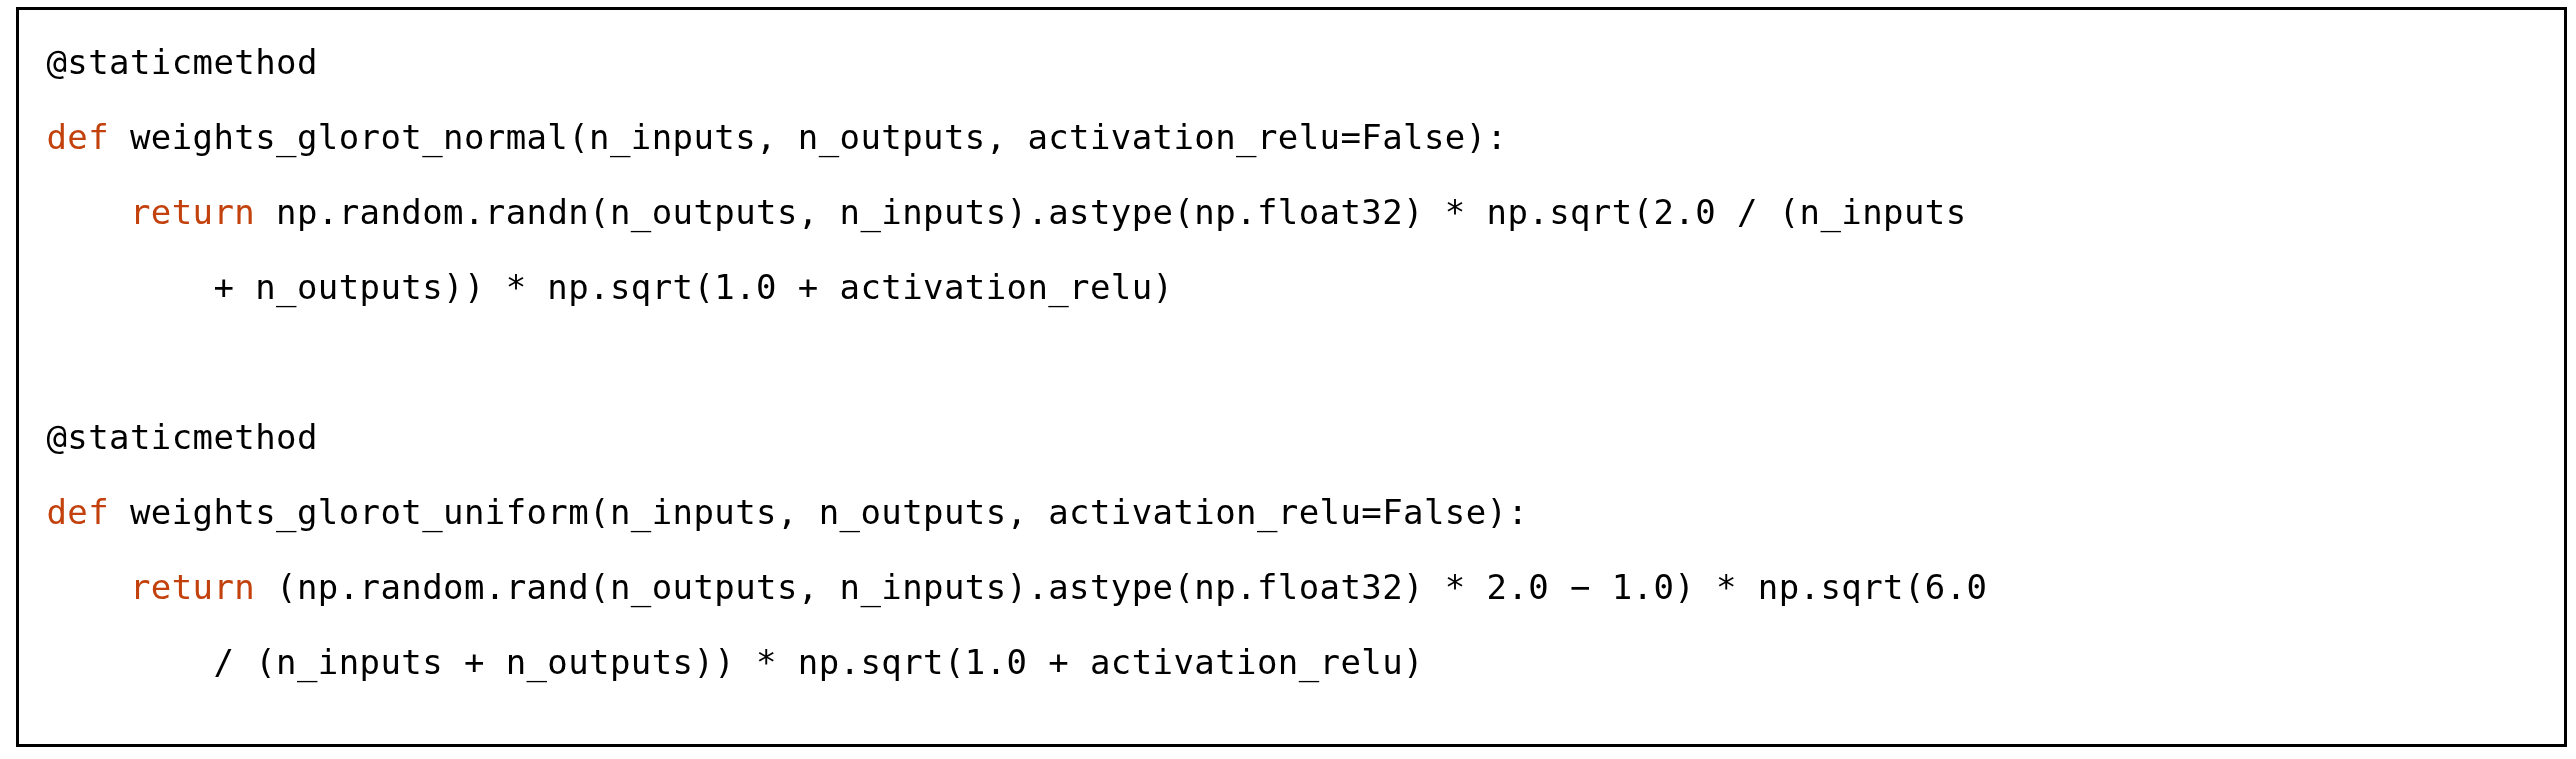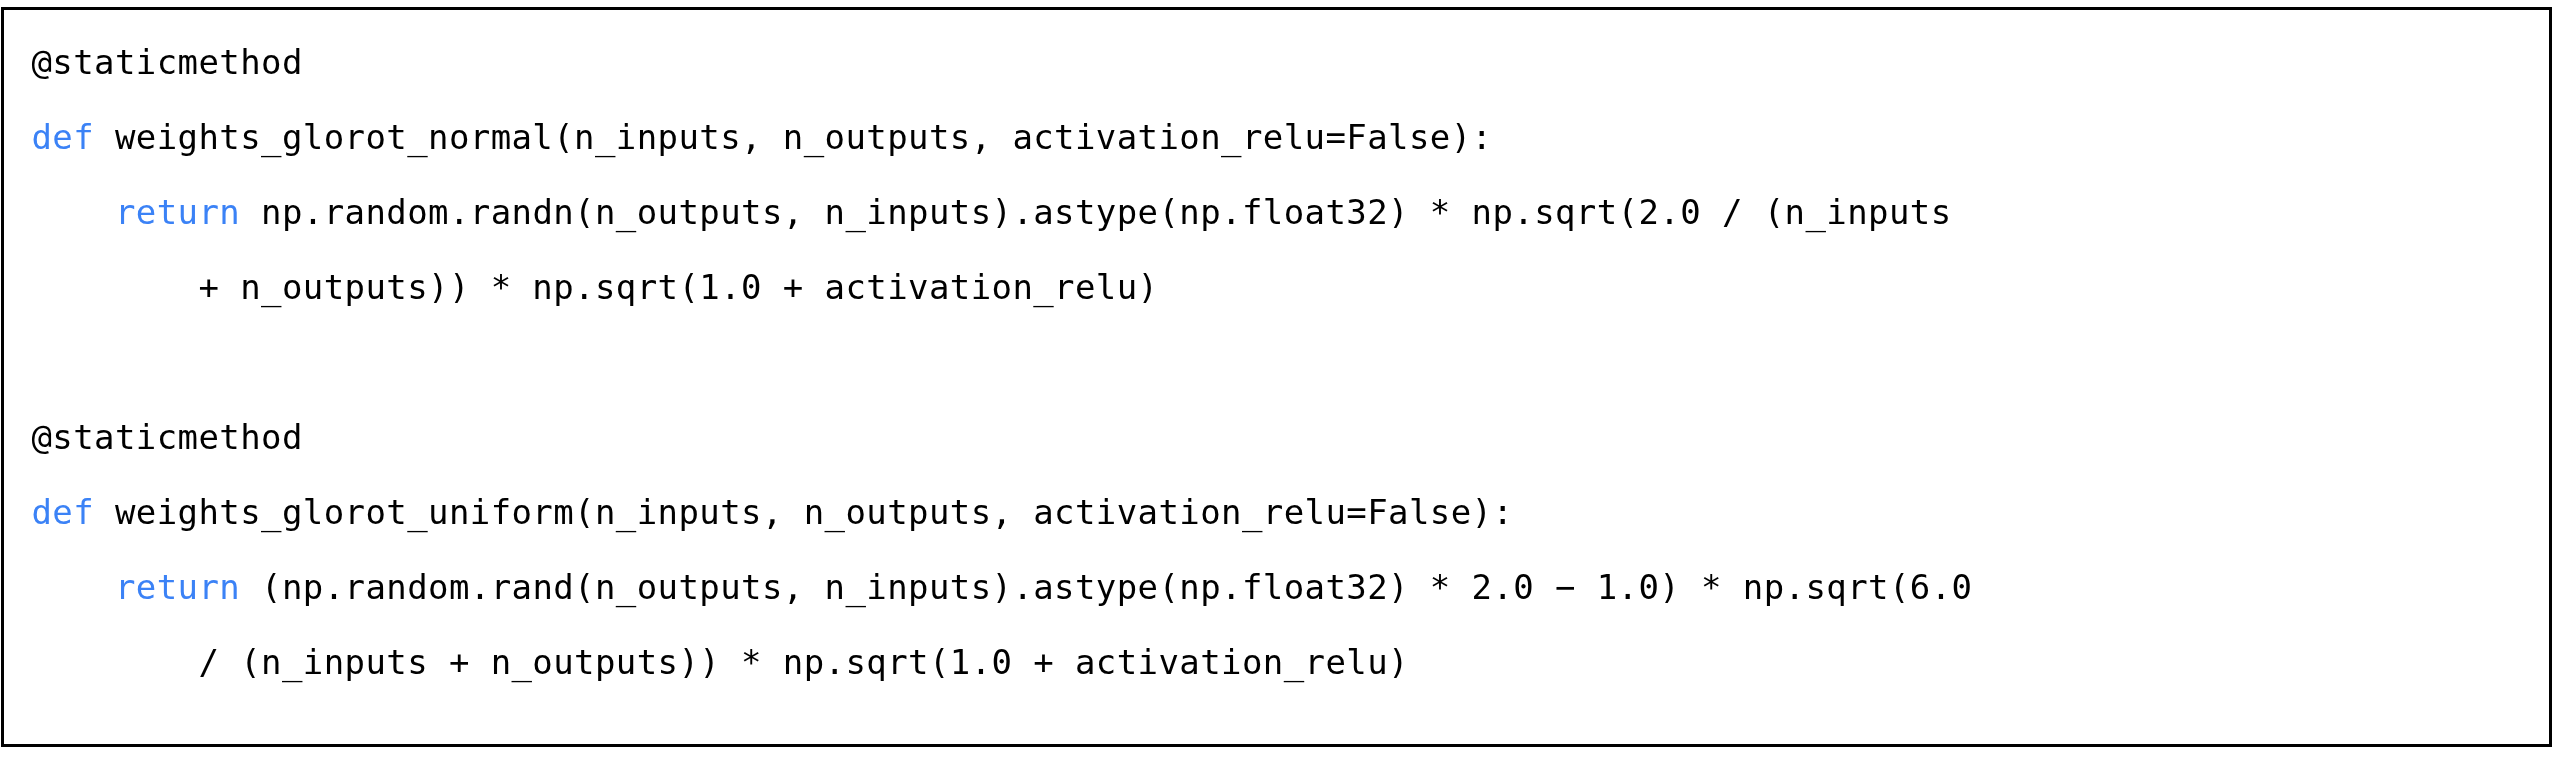--- a/index.html
+++ b/index.html
@@ -12,21 +12,21 @@
     width: 2576px;
     height: 759px;
     background: #ffffff;
     position: relative;
     box-sizing: border-box;
     overflow: hidden;
     font-family: "DejaVu Sans Mono", "Liberation Mono", monospace;
   }
   #code-box {
     position: absolute;
-    left: 1px;
+    left: 16px;
     top: 6.9px;
     width: 2551px;
     height: 740px;
     box-sizing: border-box;
     border: 3.8px solid #000000;
     background: #ffffff;
   }
   #code-listing {
     position: absolute;
     left: 27.5px;
@@ -41,21 +41,21 @@
     font-size: 34px;
     letter-spacing: 0.4px;
     color: #000000;
     white-space: pre;
     font-family: "DejaVu Sans Mono", "Liberation Mono", monospace;
   }
   .code-line.blank {
     color: transparent;
   }
   .tok-kw {
-    color: #3b82f6;
+    color: #c2410c;
   }
   .tok-plain {
     color: #000000;
   }
   .code-line > span {
     white-space: pre;
   }
 </style>
 </head>
 <body>

